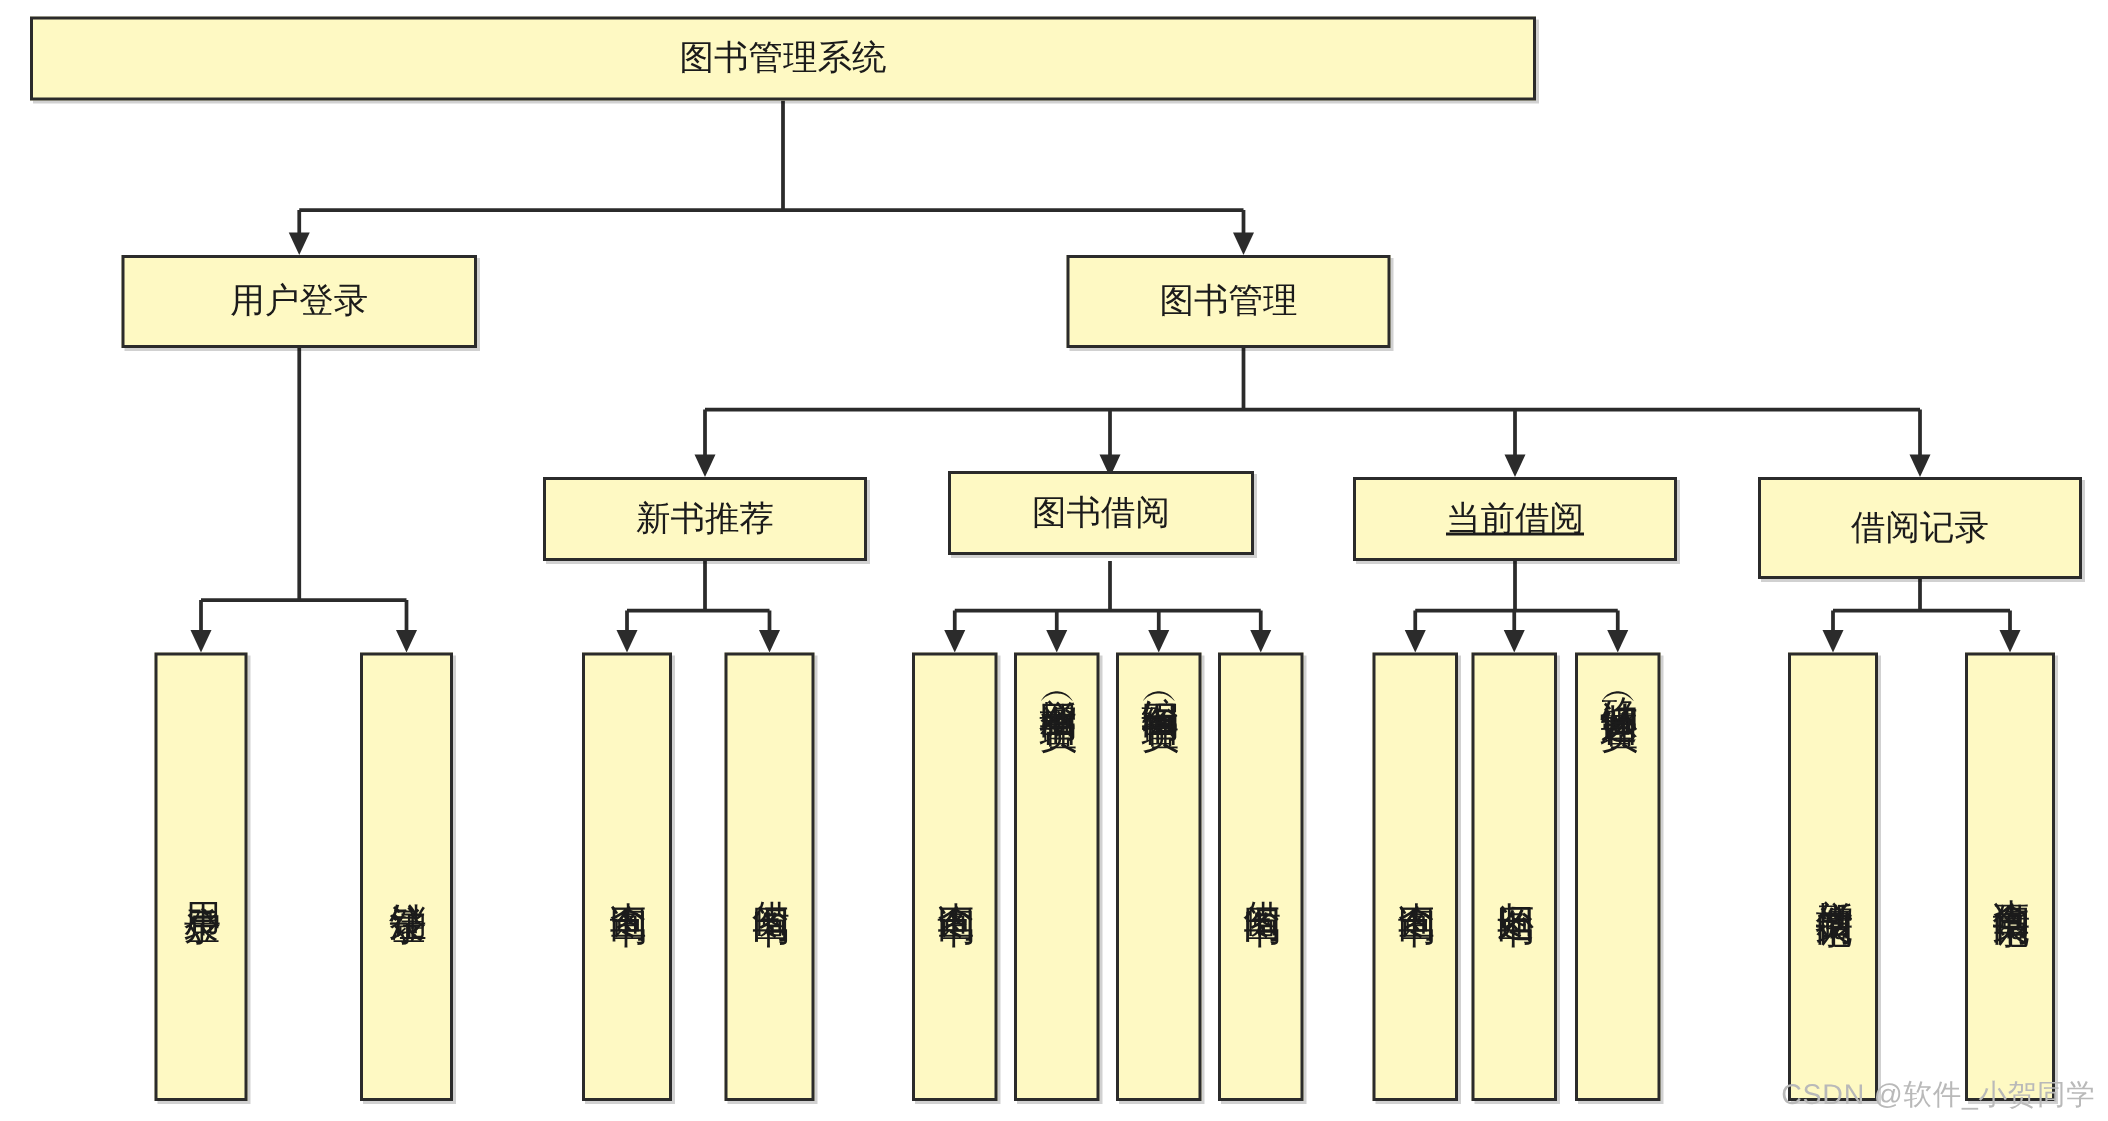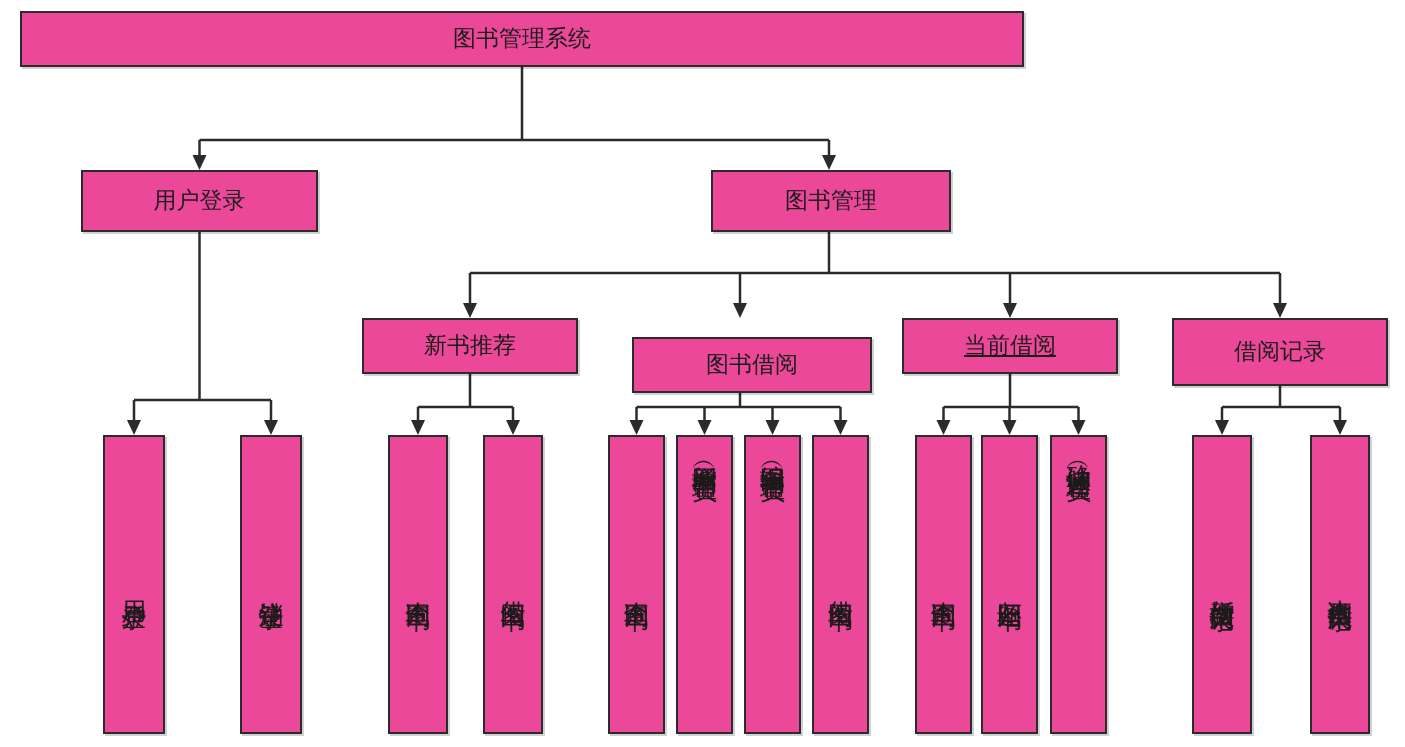--- a/index.html
+++ b/index.html
@@ -21,21 +21,21 @@
     position: absolute;
     left: 0;
     top: 0;
     width: 1405px;
     height: 747px;
   }
   .node {
     position: absolute;
     box-sizing: border-box;
     border: 2px solid #2b2b2b;
-    background: #ec4899;
+    background: #fef9c3;
     display: flex;
     align-items: center;
     justify-content: center;
     color: #1b1b1b;
     box-shadow: 2px 2px 0 rgba(0,0,0,0.18);
   }
   .node .label {
     display: block;
     text-align: center;
     line-height: 1.12;
@@ -128,27 +128,27 @@
       <line x1="1340" y1="407" x2="1340" y2="423" stroke="#2b2b2b" stroke-width="2.5"></line>
       <polygon points="1333,420 1347,420 1340,435" fill="#2b2b2b"></polygon>
     </svg>
   <div id="nodes">
       <div class="node horizontal" style="left: 20px; top: 11px; width: 1004px; height: 56px;">
         <span class="label">图书管理系统</span>
       </div>
       <div class="node horizontal" style="left: 81px; top: 170px; width: 237px; height: 62px;">
         <span class="label">用户登录</span>
       </div>
-      <div class="node horizontal" style="left: 711px; top: 170px; width: 240px; height: 62px;">
+      <div class="node horizontal" style="left: 711px; top: 170px; width: 216px; height: 62px;">
         <span class="label">图书管理</span>
       </div>
       <div class="node horizontal" style="left: 362px; top: 318px; width: 216px; height: 56px;">
         <span class="label">新书推荐</span>
       </div>
-      <div class="node horizontal" style="left: 632px; top: 337px; width: 240px; height: 56px;">
+      <div class="node horizontal" style="left: 632px; top: 314px; width: 204px; height: 56px;">
         <span class="label">图书借阅</span>
       </div>
       <div class="node horizontal" style="left: 902px; top: 318px; width: 216px; height: 56px; text-decoration: underline;">
         <span class="label">当前借阅</span>
       </div>
       <div class="node horizontal" style="left: 1172px; top: 318px; width: 216px; height: 68px;">
         <span class="label">借阅记录</span>
       </div>
       <div class="node vertical mid" style="left: 103px; top: 435px; width: 62px; height: 299px;">
         <span class="label">用户登录</span>
@@ -183,13 +183,14 @@
       <div class="node vertical" style="left: 1050px; top: 435px; width: 57px; height: 299px;">
         <span class="label">确认归还（管理员）</span>
       </div>
       <div class="node vertical mid" style="left: 1192px; top: 435px; width: 60px; height: 299px;">
         <span class="label">新增借阅记录</span>
       </div>
       <div class="node vertical mid" style="left: 1310px; top: 435px; width: 60px; height: 299px;">
         <span class="label">查询借阅记录</span>
       </div>
     </div>
+  <div id="watermark">CSDN @软件_小贺同学</div>
 </div>
 
 </body></html>

